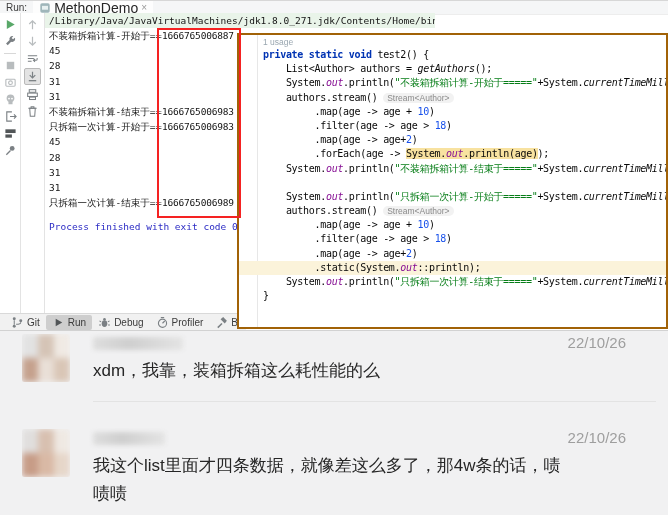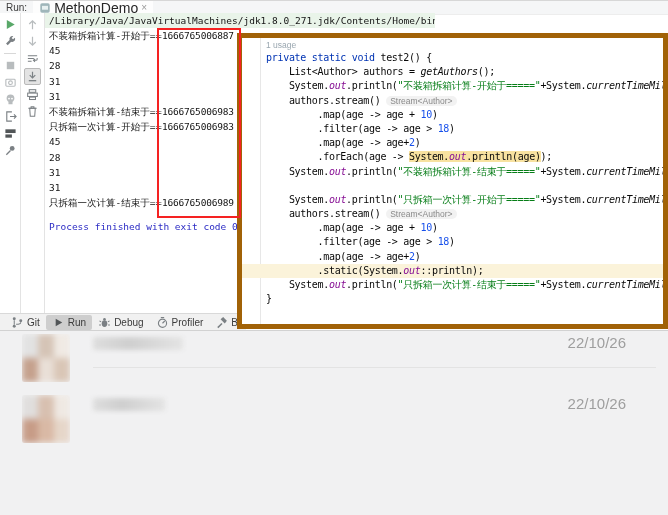--- a/index.html
+++ b/index.html
@@ -38,30 +38,30 @@
   .redbox{position:absolute;border:2px solid #f52222;z-index:3;pointer-events:auto;}
 
   .statusbar{position:absolute;left:0;bottom:0;width:246px;height:17px;background:#f1f1f1;
              border-top:1px solid #d9d9d9;display:flex;align-items:center;padding-left:5px;
              font-size:10px;color:#3c3c3c;z-index:1;box-sizing:border-box;}
   .sb-item{display:flex;align-items:center;gap:3px;padding:1px 6px;border-radius:2px;white-space:nowrap;}
   .sb-item.active{background:#cecece;}
 
   
   .code-panel{position:absolute;left:237px;top:33px;right:0;bottom:1px;background:#fff;
-              border:5px solid #a16207;z-index:2;overflow:hidden;box-sizing:border-box;}
+              border:2px solid #a16207;z-index:2;overflow:hidden;box-sizing:border-box;}
   .code-gutter{position:absolute;left:18px;top:0;bottom:0;width:1px;background:#e7e7e7;}
   .code-content{position:absolute;left:0;top:2px;right:0;
                 font-family:"DejaVu Sans Mono","DejaVu Sans",monospace;
                 font-size:10px;line-height:14.2px;letter-spacing:-0.3px;color:#080808;}
   .usage-line{font-family:"Liberation Sans",sans-serif;font-size:8.5px;letter-spacing:0;
               color:#9aa7b0;height:11px;line-height:11px;padding-left:24px;}
   .code-line{white-space:pre;height:14.2px;padding-left:24px;}
   .code-line.cur{background:#fbf3da;}
-  .tk.k{color:#0033b3;font-weight:normal;}
+  .tk.k{color:#0033b3;font-weight:bold;}
   .tk.s{color:#067d17;}
   .tk.f{color:#871094;font-style:italic;}
   .tk.sm{font-style:italic;}
   .tk.n{color:#1750eb;}
   .tk.hl{background:#f8e2a0;}
   .tk.h{font-family:"Liberation Sans",sans-serif;font-size:8.5px;letter-spacing:0;
         color:#8a8a8a;background:#f2f2f2;border-radius:5px;padding:0 4px;}
 
   
   .chat{position:absolute;left:0;top:331px;right:0;bottom:0;background:#f1f1f2;}
@@ -311,36 +311,38 @@
             <div style="background: rgb(197, 161, 141);"></div>
             <div style="background: rgb(233, 223, 215);"></div>
             <div style="background: rgb(217, 198, 182);"></div>
           </div>
         </div>
         <div class="msg-content">
           <div class="msg-head">
             <div class="name-blur"></div>
             <div class="msg-date">22/10/26</div>
           </div>
+          <div class="msg-text">xdm，我靠，装箱拆箱这么耗性能的么</div>
         </div>
       </div>
       <div class="divider"></div>
       <div class="msg msg2">
         <div class="avatar">
           <div class="mosaic">
             <div style="background: rgb(224, 222, 221);"></div>
             <div style="background: rgb(216, 192, 176);"></div>
             <div style="background: rgb(239, 233, 227);"></div>
             <div style="background: rgb(199, 156, 135);"></div>
             <div style="background: rgb(217, 185, 165);"></div>
             <div style="background: rgb(230, 214, 201);"></div>
           </div>
         </div>
         <div class="msg-content">
           <div class="msg-head">
             <div class="name-blur"></div>
             <div class="msg-date">22/10/26</div>
           </div>
+          <div class="msg-text">我这个list里面才四条数据，就像差这么多了，那4w条的话，啧啧啧</div>
         </div>
       </div>
     </div>
 
 </div>
 
 </body></html>

